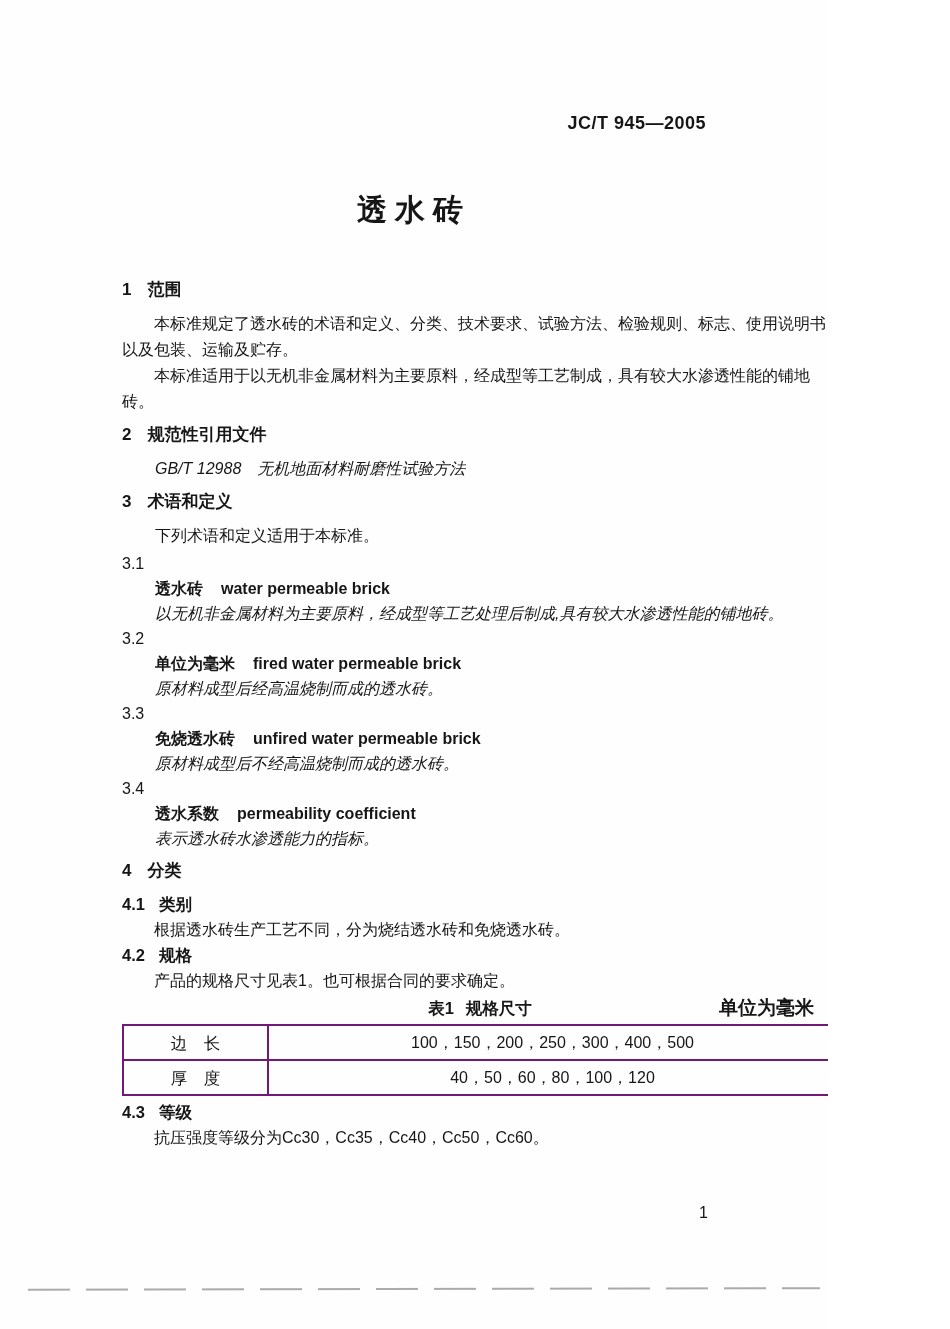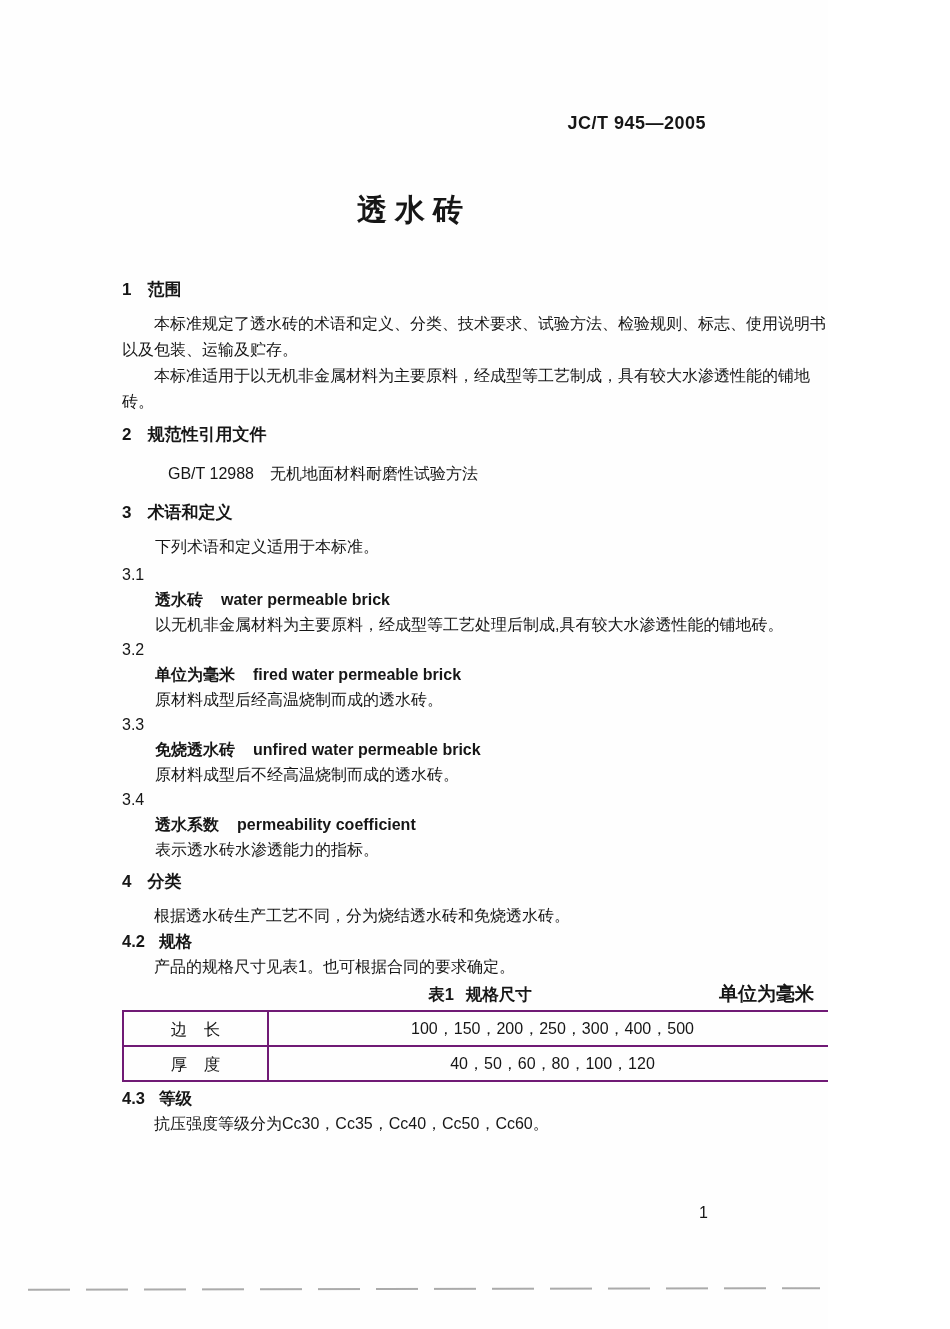--- a/index.html
+++ b/index.html
@@ -26,26 +26,26 @@
   .sec-heading{
     font-size:17px;font-weight:bold;line-height:26px;
     margin:7px 0 8px 0;
   }
   .sec-heading .num{margin-right:16px;}
   .sub-heading{
     font-size:16.5px;font-weight:bold;line-height:25px;margin:0;
   }
   .sub-heading .num{margin-right:14px;}
   .para{margin:0;text-indent:2em;}
-  .ref-line{margin:13px;padding-left:33px;}
+  .ref-line{margin:0;padding-left:33px;font-style:italic;}
   .intro-line{margin:0 0 2px 0;padding-left:33px;}
   .term-num{line-height:25px;}
   .term-name{line-height:25px;padding-left:33px;font-weight:bold;}
   .term-name .en{margin-left:18px;}
-  .term-def{line-height:25px;padding-left:33px;}
+  .term-def{line-height:25px;padding-left:33px;font-style:italic;}
   .caption-row{position:relative;height:24px;line-height:24px;margin-top:2px;}
   .tbl-caption{
     position:absolute;left:50%;transform:translateX(-50%);
     font-weight:bold;font-size:16.5px;
   }
   .tbl-caption .cap-num{margin-right:12px;}
   .unit-note{position:absolute;right:24px;font-weight:bold;font-size:19px;}
   table.spec{
     width:100%;border-collapse:collapse;margin-top:4px;
     font-size:16px;
@@ -123,20 +123,23 @@
       <div class="term-name">
         <span>透水系数</span><span class="en">permeability coefficient</span>
       </div>
       <div class="term-def">表示透水砖水渗透能力的指标。</div>
     </div>
 
     <div class="sec-heading">
       <span class="num">4</span><span>分类</span>
     </div>
 
+    <div class="sub-heading">
+      <span class="num">4.1</span><span>类别</span>
+    </div>
     <p class="para">根据透水砖生产工艺不同，分为烧结透水砖和免烧透水砖。</p>
 
     <div class="sub-heading">
       <span class="num">4.2</span><span>规格</span>
     </div>
     <p class="para">产品的规格尺寸见表1。也可根据合同的要求确定。</p>
 
     <div class="caption-row">
       <span class="tbl-caption">
         <span class="cap-num">表1</span><span>规格尺寸</span>

